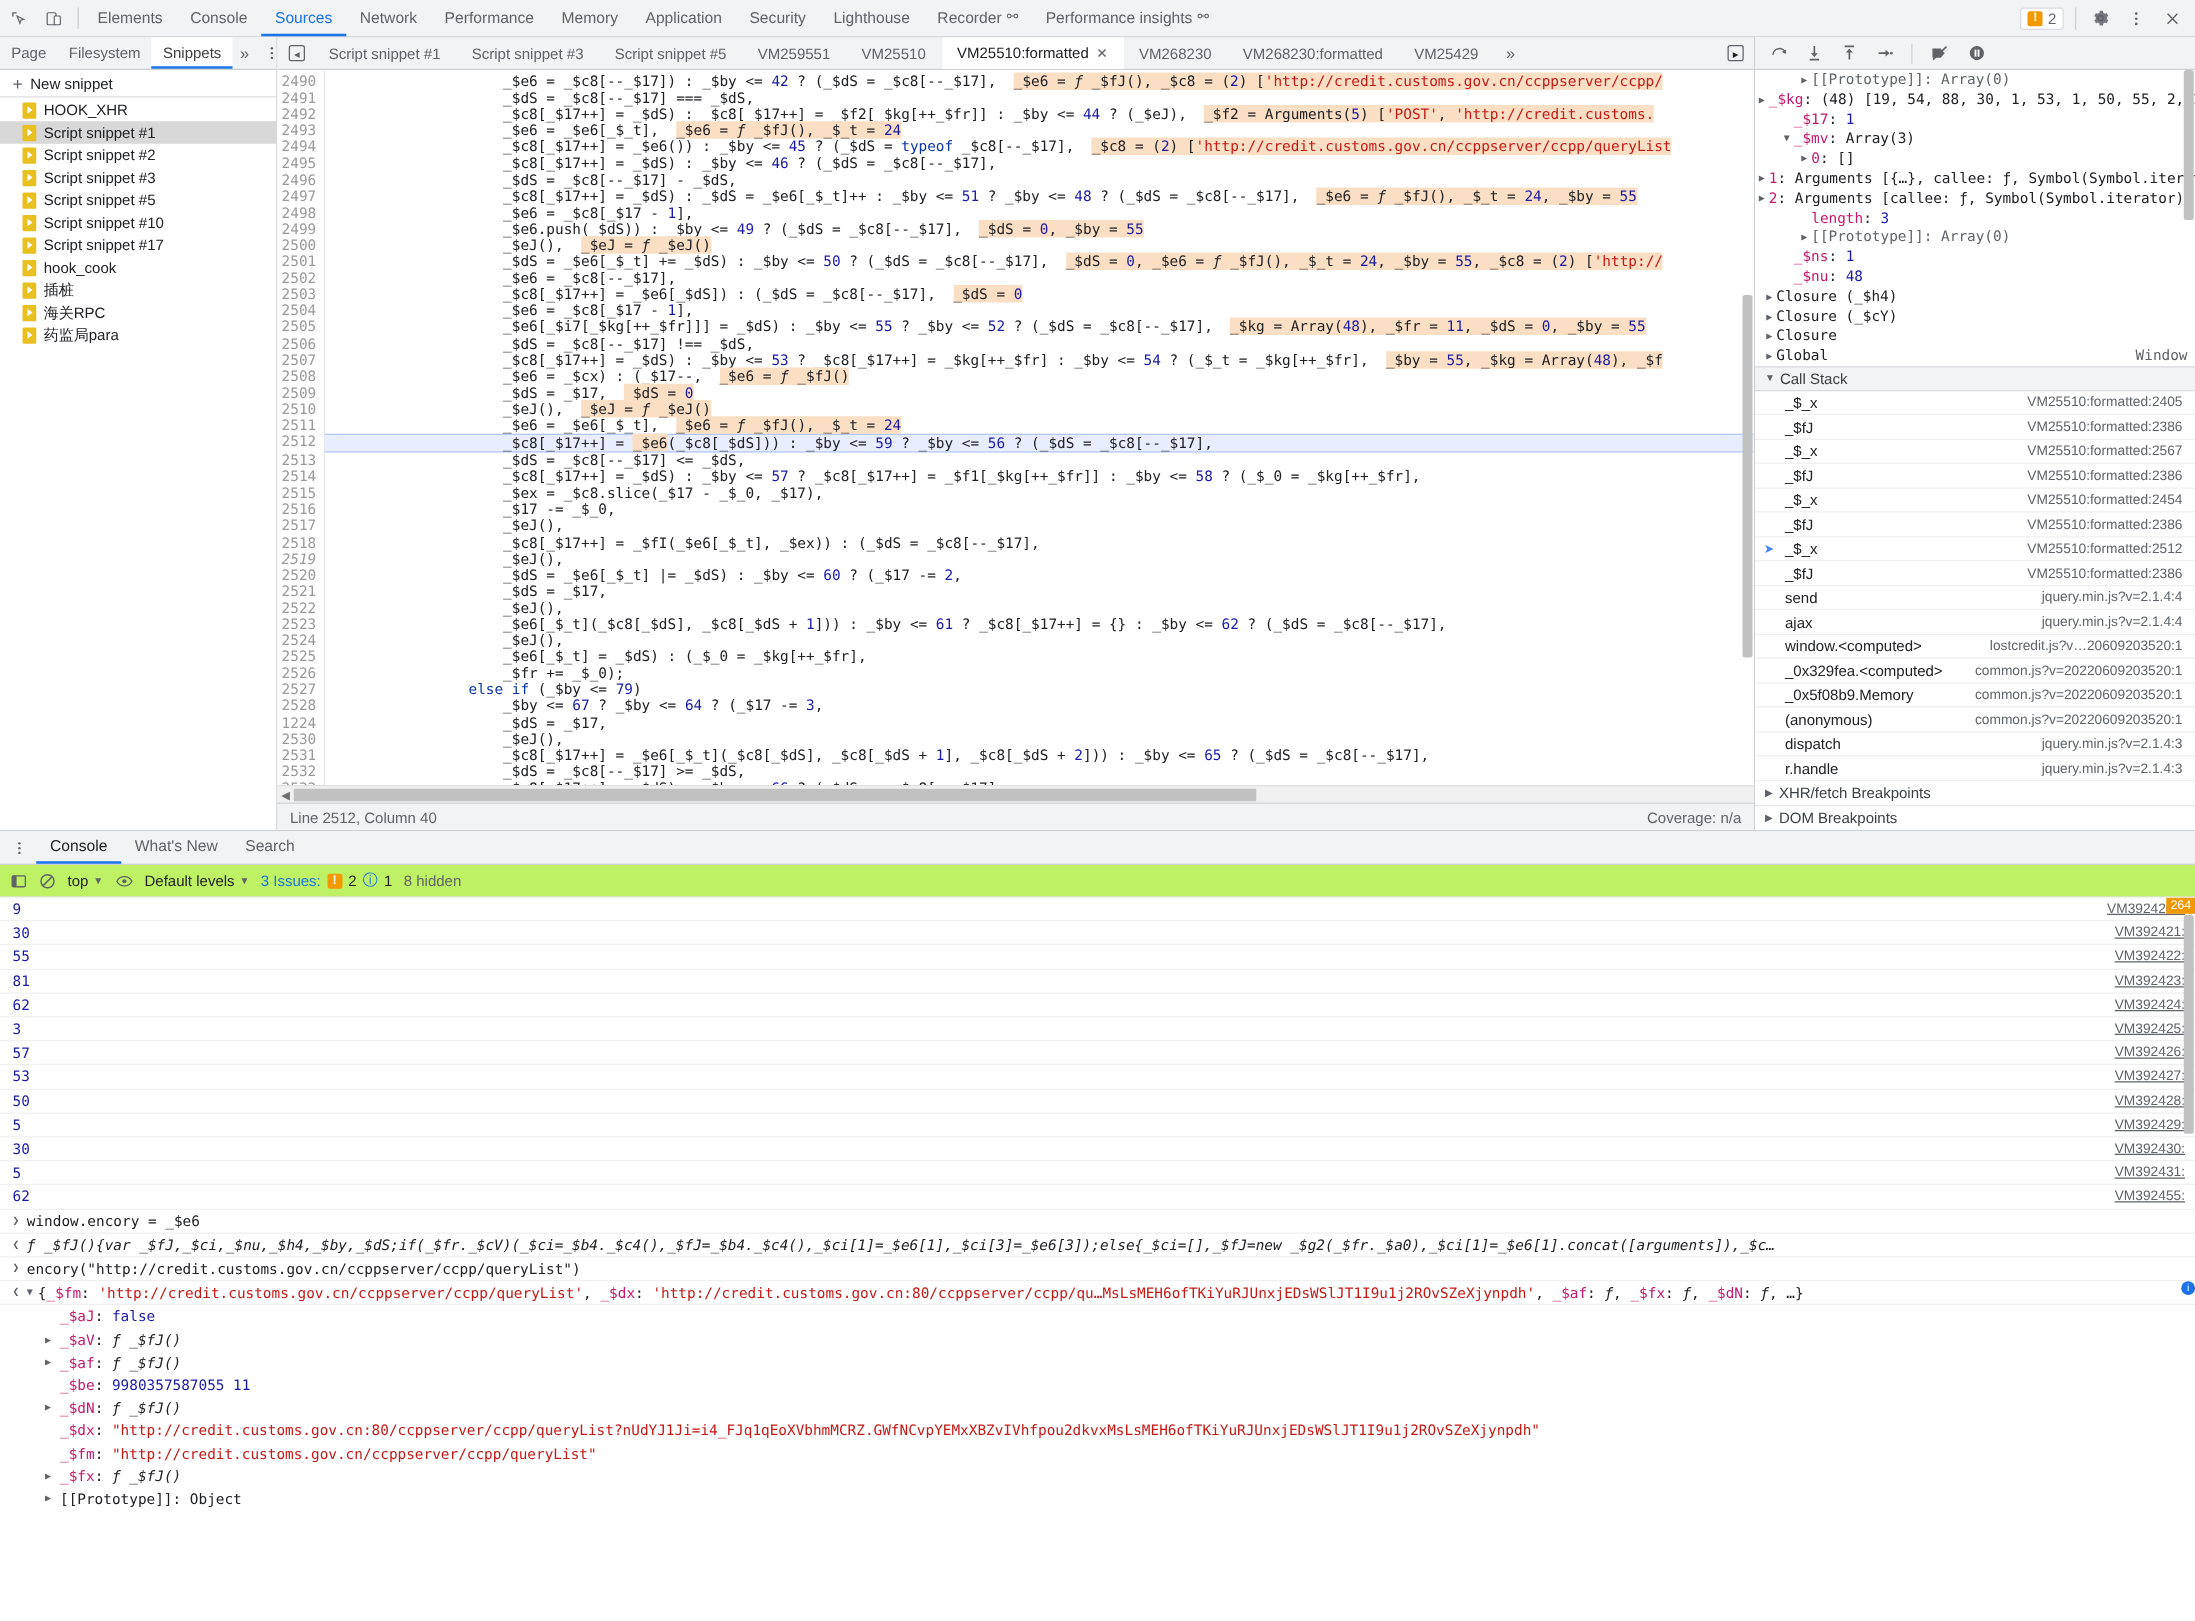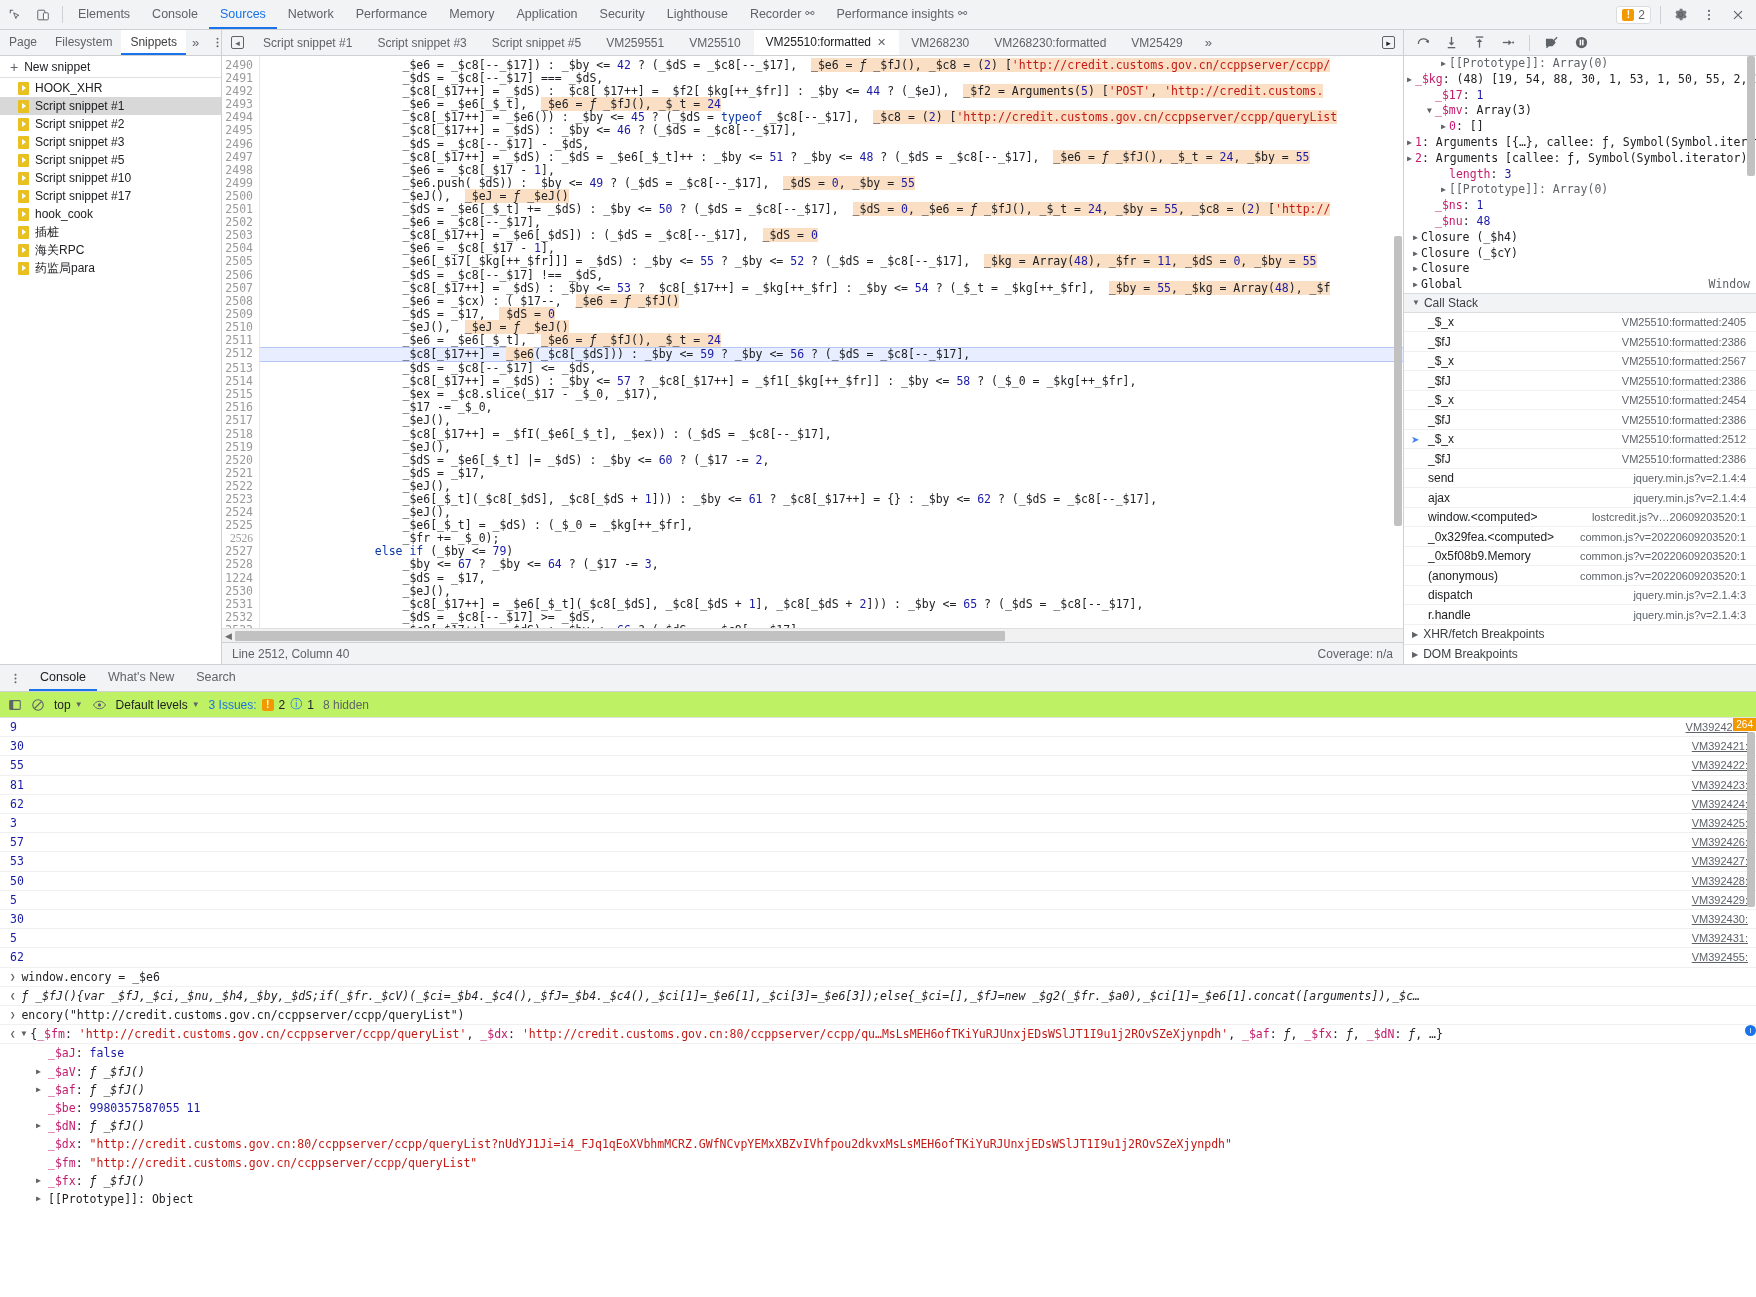--- a/index.html
+++ b/index.html
@@ -474,28 +474,28 @@
             <div style="height: 13.1px;">2509</div>
             <div style="height: 13.1px;">2510</div>
             <div style="height: 13.1px;">2511</div>
             <div style="height: 15px;">2512</div>
             <div style="height: 13.1px;">2513</div>
             <div style="height: 13.1px;">2514</div>
             <div style="height: 13.1px;">2515</div>
             <div style="height: 13.1px;">2516</div>
             <div style="height: 13.1px;">2517</div>
             <div style="height: 13.1px;">2518</div>
-            <div style="height: 13.1px;">2519</div>
+            <div style="height: 13.1px; font-style: italic;">2519</div>
             <div style="height: 13.1px;">2520</div>
             <div style="height: 13.1px;">2521</div>
             <div style="height: 13.1px;">2522</div>
             <div style="height: 13.1px;">2523</div>
             <div style="height: 13.1px;">2524</div>
             <div style="height: 13.1px;">2525</div>
-            <div style="height: 13.1px; font-family: Liberation Serif, serif;">2526</div>
+            <div style="height: 13.1px;">2526</div>
             <div style="height: 13.1px;">2527</div>
             <div style="height: 13.1px;">2528</div>
             <div style="height: 13.1px;">1224</div>
             <div style="height: 13.1px;">2530</div>
             <div style="height: 13.1px;">2531</div>
             <div style="height: 13.1px;">2532</div>
             <div style="height: 13.1px;">2533</div>
           </div>
         <div class="code-scroll">
           <div class="code-lines" id="code-lines"><div class="cl">                    _$e6 = _$c8[--_$17]) : _$by &lt;= <span class="num">42</span> ? (_$dS = _$c8[--_$17],  <span class="hl">_$e6 = <span class="fn-it">ƒ</span> _$fJ(), _$c8 = (<span class="num">2</span>) [<span class="str">'http://credit.customs.gov.cn/ccppserver/ccpp/</span></span></div><div class="cl">                    _$dS = _$c8[--_$17] === _$dS,</div><div class="cl">                    _$c8[_$17++] = _$dS) : _$c8[_$17++] = _$f2[_$kg[++_$fr]] : _$by &lt;= <span class="num">44</span> ? (_$eJ),  <span class="hl">_$f2 = Arguments(<span class="num">5</span>) [<span class="str">'POST'</span>, <span class="str">'http://credit.customs.</span></span></div><div class="cl">                    _$e6 = _$e6[_$_t],  <span class="hl">_$e6 = <span class="fn-it">ƒ</span> _$fJ(), _$_t = <span class="num">24</span></span></div><div class="cl">                    _$c8[_$17++] = _$e6()) : _$by &lt;= <span class="num">45</span> ? (_$dS = <span class="kw">typeof</span> _$c8[--_$17],  <span class="hl">_$c8 = (<span class="num">2</span>) [<span class="str">'http://credit.customs.gov.cn/ccppserver/ccpp/queryList</span></span></div><div class="cl">                    _$c8[_$17++] = _$dS) : _$by &lt;= <span class="num">46</span> ? (_$dS = _$c8[--_$17],</div><div class="cl">                    _$dS = _$c8[--_$17] - _$dS,</div><div class="cl">                    _$c8[_$17++] = _$dS) : _$dS = _$e6[_$_t]++ : _$by &lt;= <span class="num">51</span> ? _$by &lt;= <span class="num">48</span> ? (_$dS = _$c8[--_$17],  <span class="hl">_$e6 = <span class="fn-it">ƒ</span> _$fJ(), _$_t = <span class="num">24</span>, _$by = <span class="num">55</span></span></div><div class="cl">                    _$e6 = _$c8[_$17 - <span class="num">1</span>],</div><div class="cl">                    _$e6.push(_$dS)) : _$by &lt;= <span class="num">49</span> ? (_$dS = _$c8[--_$17],  <span class="hl">_$dS = <span class="num">0</span>, _$by = <span class="num">55</span></span></div><div class="cl">                    _$eJ(),  <span class="hl">_$eJ = <span class="fn-it">ƒ</span> _$eJ()</span></div><div class="cl">                    _$dS = _$e6[_$_t] += _$dS) : _$by &lt;= <span class="num">50</span> ? (_$dS = _$c8[--_$17],  <span class="hl">_$dS = <span class="num">0</span>, _$e6 = <span class="fn-it">ƒ</span> _$fJ(), _$_t = <span class="num">24</span>, _$by = <span class="num">55</span>, _$c8 = (<span class="num">2</span>) [<span class="str">'http://</span></span></div><div class="cl">                    _$e6 = _$c8[--_$17],</div><div class="cl">                    _$c8[_$17++] = _$e6[_$dS]) : (_$dS = _$c8[--_$17],  <span class="hl">_$dS = <span class="num">0</span></span></div><div class="cl">                    _$e6 = _$c8[_$17 - <span class="num">1</span>],</div><div class="cl">                    _$e6[_$i7[_$kg[++_$fr]]] = _$dS) : _$by &lt;= <span class="num">55</span> ? _$by &lt;= <span class="num">52</span> ? (_$dS = _$c8[--_$17],  <span class="hl">_$kg = Array(<span class="num">48</span>), _$fr = <span class="num">11</span>, _$dS = <span class="num">0</span>, _$by = <span class="num">55</span></span></div><div class="cl">                    _$dS = _$c8[--_$17] !== _$dS,</div><div class="cl">                    _$c8[_$17++] = _$dS) : _$by &lt;= <span class="num">53</span> ? _$c8[_$17++] = _$kg[++_$fr] : _$by &lt;= <span class="num">54</span> ? (_$_t = _$kg[++_$fr],  <span class="hl">_$by = <span class="num">55</span>, _$kg = Array(<span class="num">48</span>), _$f</span></div><div class="cl">                    _$e6 = _$cx) : (_$17--,  <span class="hl">_$e6 = <span class="fn-it">ƒ</span> _$fJ()</span></div><div class="cl">                    _$dS = _$17,  <span class="hl">_$dS = <span class="num">0</span></span></div><div class="cl">                    _$eJ(),  <span class="hl">_$eJ = <span class="fn-it">ƒ</span> _$eJ()</span></div><div class="cl">                    _$e6 = _$e6[_$_t],  <span class="hl">_$e6 = <span class="fn-it">ƒ</span> _$fJ(), _$_t = <span class="num">24</span></span></div><div class="cl highlight-line">                    _$c8[_$17++] = <span class="hl">_$e6</span>(_$c8[_$dS])) : _$by &lt;= <span class="num">59</span> ? _$by &lt;= <span class="num">56</span> ? (_$dS = _$c8[--_$17],</div><div class="cl">                    _$dS = _$c8[--_$17] &lt;= _$dS,</div><div class="cl">                    _$c8[_$17++] = _$dS) : _$by &lt;= <span class="num">57</span> ? _$c8[_$17++] = _$f1[_$kg[++_$fr]] : _$by &lt;= <span class="num">58</span> ? (_$_0 = _$kg[++_$fr],</div><div class="cl">                    _$ex = _$c8.slice(_$17 - _$_0, _$17),</div><div class="cl">                    _$17 -= _$_0,</div><div class="cl">                    _$eJ(),</div><div class="cl">                    _$c8[_$17++] = _$fI(_$e6[_$_t], _$ex)) : (_$dS = _$c8[--_$17],</div><div class="cl">                    _$eJ(),</div><div class="cl">                    _$dS = _$e6[_$_t] |= _$dS) : _$by &lt;= <span class="num">60</span> ? (_$17 -= <span class="num">2</span>,</div><div class="cl">                    _$dS = _$17,</div><div class="cl">                    _$eJ(),</div><div class="cl">                    _$e6[_$_t](_$c8[_$dS], _$c8[_$dS + <span class="num">1</span>])) : _$by &lt;= <span class="num">61</span> ? _$c8[_$17++] = {} : _$by &lt;= <span class="num">62</span> ? (_$dS = _$c8[--_$17],</div><div class="cl">                    _$eJ(),</div><div class="cl">                    _$e6[_$_t] = _$dS) : (_$_0 = _$kg[++_$fr],</div><div class="cl">                    _$fr += _$_0);</div><div class="cl">                <span class="kw">else if</span> (_$by &lt;= <span class="num">79</span>)</div><div class="cl">                    _$by &lt;= <span class="num">67</span> ? _$by &lt;= <span class="num">64</span> ? (_$17 -= <span class="num">3</span>,</div><div class="cl">                    _$dS = _$17,</div><div class="cl">                    _$eJ(),</div><div class="cl">                    _$c8[_$17++] = _$e6[_$_t](_$c8[_$dS], _$c8[_$dS + <span class="num">1</span>], _$c8[_$dS + <span class="num">2</span>])) : _$by &lt;= <span class="num">65</span> ? (_$dS = _$c8[--_$17],</div><div class="cl">                    _$dS = _$c8[--_$17] &gt;= _$dS,</div><div class="cl">                    _$c8[_$17++] = _$dS) : _$by &lt;= <span class="num">66</span> ? (_$dS = -_$c8[--_$17],</div></div>

